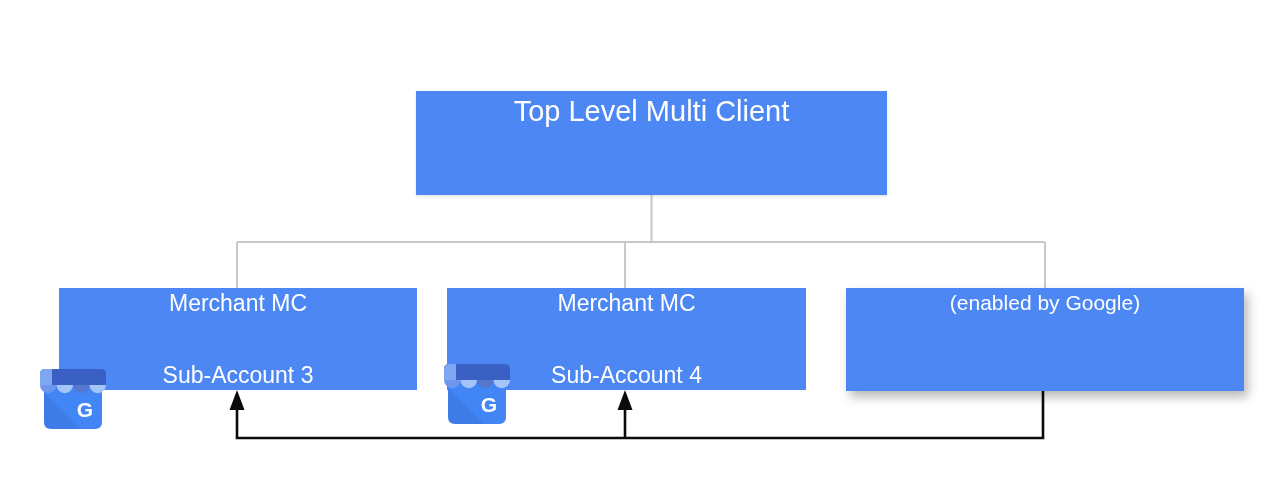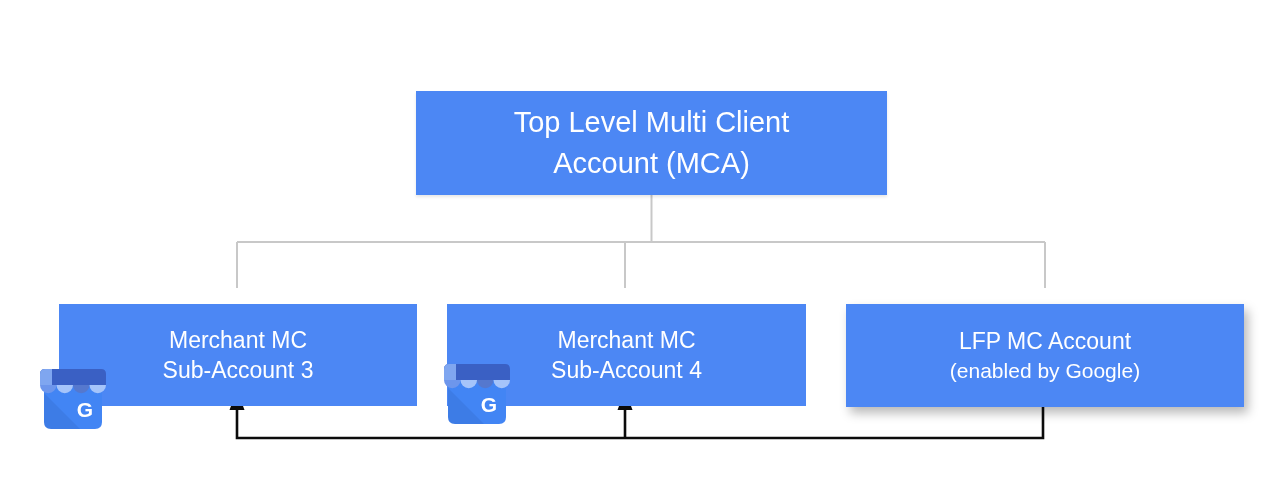--- a/index.html
+++ b/index.html
@@ -35,33 +35,33 @@
     fill: var(--arrow-black, #0B0B0B);
     stroke: none;
   }
   .node {
     position: absolute;
     background: var(--box-blue, #4C87F4);
     color: var(--box-text, #FFFFFF);
     display: flex;
     flex-direction: column;
     align-items: center;
-    justify-content: center;
+    justify-content: space-between;
     text-align: center;
     z-index: 2;
   }
   .node-root {
     left: 416px; top: 91px;
     width: 471px; height: 104px;
     font-size: 29px;
     line-height: 41px;
     box-shadow: 0 2px 3px rgba(0,0,0,0.10);
   }
   .node-child {
-    top: 304px;
+    top: 288px;
     height: 102px;
     font-size: 23px;
     line-height: 30px;
   }
   .node-child-1 { left: 59px;  width: 358px; }
   .node-child-2 { left: 447px; width: 359px; }
   .node-child-3 {
     left: 846px; width: 398px; height: 103px;
     box-shadow: 4px 6px 10px rgba(0,0,0,0.28);
   }
@@ -95,35 +95,33 @@
     <path class="gray-line" d="M1045,242 V288"></path>
 
     <path class="black-line" d="M1043,389 V438 H237 V404"></path>
     <path class="black-line" d="M625,438 V404"></path>
     <polygon class="arrow-head" points="237,390 229.5,410 244.5,410"></polygon>
     <polygon class="arrow-head" points="625,390 617.5,410 632.5,410"></polygon>
   </svg>
 
   <div class="node node-root">
     <span class="node-line">Top Level Multi Client</span>
-    <span class="node-line">Account (MCA)</span>
   </div>
 
   <div class="node node-child node-child-1">
     <span class="node-line">Merchant MC</span>
     <span class="node-line">Sub-Account 3</span>
   </div>
 
   <div class="node node-child node-child-2">
     <span class="node-line">Merchant MC</span>
     <span class="node-line">Sub-Account 4</span>
   </div>
 
   <div class="node node-child node-child-3">
-    <span class="node-line">LFP MC Account</span>
     <span class="node-line node-subline">(enabled by Google)</span>
   </div>
 
   <svg class="gmb-icon gmb-icon-1" viewBox="0 0 66 64" xmlns="http://www.w3.org/2000/svg">
     <path d="M4,16 H62 V53 Q62,60 55,60 H11 Q4,60 4,53 Z" fill="#4285F4"></path>
     <path d="M4,24 L40,60 H11 Q4,60 4,53 Z" fill="rgba(10,30,80,0.08)"></path>
     <path d="M5,0 H61 Q66,0 66,5 V16 H0 V5 Q0,0 5,0 Z" fill="#3A60C4"></path>
     <path d="M5,0 H12 V16 H0 V5 Q0,0 5,0 Z" fill="#7FA6F0"></path>
     <path d="M0,16 A8.25,8.25 0 0 0 16.5,16 Z" fill="#6D96EC"></path>
     <path d="M16.5,16 A8.25,8.25 0 0 0 33,16 Z" fill="#A5C4FA"></path>

